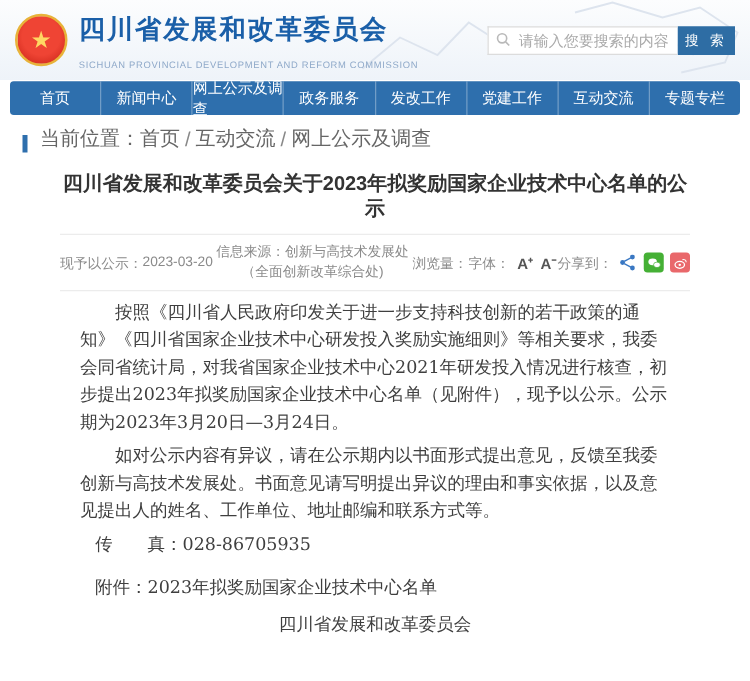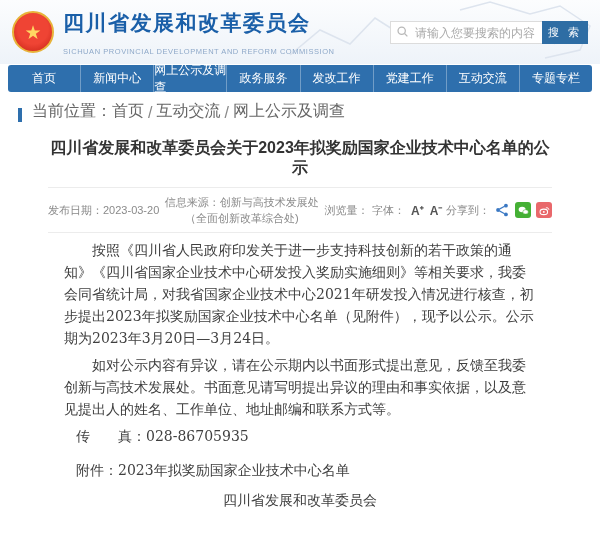--- a/index.html
+++ b/index.html
@@ -158,21 +158,21 @@
   <a href="#">网上公示及调查</a>
 </div>
 
 <div class="content">
   <h1 class="article-title">四川省发展和改革委员会关于2023年拟奖励国家企业技术中心名单的公示</h1>
 
   <div class="divider"></div>
 
   <div class="meta">
     <span class="meta-group">
-      <span>发布日期：</span>
+      <span>现予以公示：</span>
       <span>2023-03-20</span>
     </span>
     <span class="meta-group meta-source">
       <span>
         <span>信息来源：</span><span>创新与高技术发展处（全面创新改革综合处)</span>
       </span>
     </span>
     <span class="meta-group">
       <span>浏览量：</span>
       <span></span>

